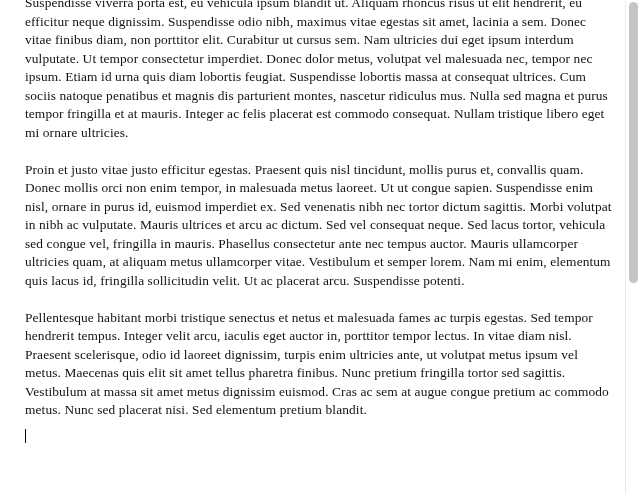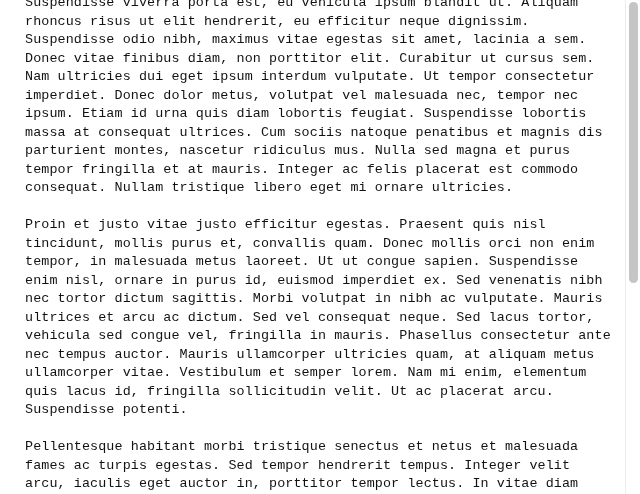--- a/index.html
+++ b/index.html
@@ -6,21 +6,21 @@
     margin: 0;
     padding: 0;
     background: #ffffff;
   }
   .window {
     position: relative;
     width: 640px;
     height: 494px;
     background: #ffffff;
     overflow: hidden;
-    font-family: Liberation Mono, monospace;
+    font-family: Liberation Serif, serif;
   }
   .text-area {
     position: absolute;
     left: 25px;
     top: -6px;
     width: 588px;
     color: #121212;
     font-size: 13.4px;
     line-height: 18.5px;
     letter-spacing: 0.1px;

